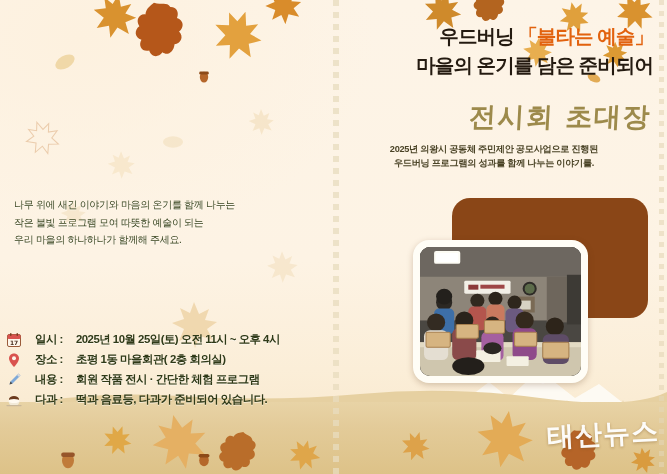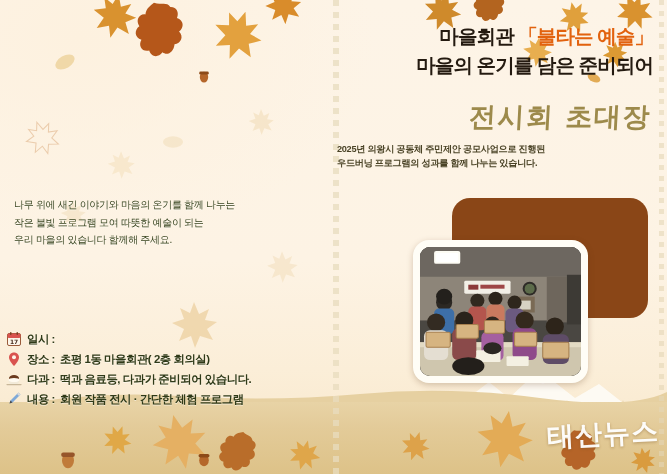--- a/index.html
+++ b/index.html
@@ -59,21 +59,21 @@
     font-size:10px;line-height:17.6px;font-weight:400;
     letter-spacing:-0.3px;
     text-shadow:0 1px 0 rgba(255,255,255,.55);
   }
   .invite-body div{white-space:nowrap;}
 
   .info-list{
     position:absolute;left:6px;top:330px;width:325px;
   }
   .info-row{
-    display:flex;align-items:flex-start;gap:5px;
+    display:flex;align-items:flex-end;gap:13px;
     margin-bottom:2px;
     color:#2f3a18;font-size:11.4px;line-height:18px;font-weight:700;
     letter-spacing:-0.45px;white-space:nowrap;
     text-shadow:0 1px 0 rgba(255,255,255,.5);
   }
   .info-row .ico{
     width:16px;height:16px;flex:0 0 16px;margin-top:1px;
     position:relative;
   }
   .info-row .ico svg{display:block;width:16px;height:16px;}
@@ -94,21 +94,21 @@
   .bracket{color:#e2620e;}
 
   .invite-title{
     position:absolute;right:16px;top:100px;width:314px;text-align:right;
     font-size:27px;line-height:34px;font-weight:800;
     color:#9d8a4b;letter-spacing:1.5px;
     font-family:"DejaVu Sans",sans-serif;
     transform:skewX(-3deg);
   }
   .invite-sub{
-    position:absolute;right:16px;top:142px;width:314px;text-align:left;
+    position:absolute;right:16px;top:142px;width:314px;text-align:center;
     font-size:9.2px;line-height:14px;font-weight:700;
     color:#4a4326;letter-spacing:-0.3px;white-space:nowrap;
   }
 
   
   .photo-backdrop{
     position:absolute;left:119px;top:198px;width:196px;height:120px;
     background:#8a4617;border-radius:18px;
   }
   .photo-frame{
@@ -334,92 +334,93 @@
     <svg viewBox="0 0 100 100">
         <path d="M50 4 L60 28 L80 18 L72 40 L96 44 L76 58 L88 80 L62 72 L52 96 L44 72 L20 82 L30 58 L6 46 L30 38 L22 16 L42 26 Z" fill="#d99b3f"></path>
       </svg>
   </div>
 
   <div id="left-panel">
 
     <div class="invite-body">
       <div>나무 위에 새긴 이야기와 마음의 온기를 함께 나누는</div>
       <div>작은 불빛 프로그램 모여 따뜻한 예술이 되는</div>
-      <div>우리 마을의 있습니다 함께해 주세요.</div>
+      <div>우리 마을의 하나하나가 함께해 주세요.</div>
     </div>
 
     <div class="info-list">
 
       <div class="info-row row-date">
         <span class="ico">
           <svg viewBox="0 0 32 32">
             <rect x="3" y="5" width="26" height="24" rx="3" fill="#fdf6ea" stroke="#9a5b3a" stroke-width="2"></rect>
             <rect x="3" y="5" width="26" height="9" rx="3" fill="#d9534f"></rect>
             <rect x="8" y="2" width="3" height="6" rx="1.5" fill="#7a3f22"></rect>
             <rect x="21" y="2" width="3" height="6" rx="1.5" fill="#7a3f22"></rect>
             <text x="16" y="26" font-size="12" font-family="DejaVu Sans" font-weight="bold" fill="#4a3020" text-anchor="middle">17</text>
           </svg>
         </span>
         <span class="lbl">일시 :</span>
+        <span class="val">2025년 10월 25일(토) 오전 11시 ~ 오후 4시</span>
       </div>
 
       <div class="info-row">
         <span class="ico">
           <svg viewBox="0 0 32 32">
             <path d="M16 3 C10 3 6 7.5 6 13 C6 20 16 30 16 30 C16 30 26 20 26 13 C26 7.5 22 3 16 3 Z" fill="#d9534f"></path>
             <circle cx="16" cy="12.5" r="4" fill="#fdf6ea"></circle>
           </svg>
         </span>
         <span class="lbl">장소 :</span>
         <span class="val">초평 1동 마을회관( 2층 회의실)</span>
+      </div>
+
+      <div class="info-row">
+        <span class="ico">
+          <svg viewBox="0 0 32 32">
+            <path d="M25 3 L29 7 L13 23 L7 25 L9 19 Z" fill="#7fa9d8"></path>
+            <path d="M25 3 L29 7 L26 10 L22 6 Z" fill="#d9d9d9"></path>
+            <path d="M9 19 L13 23 L7 25 Z" fill="#4a4a4a"></path>
+          </svg>
+        </span>
+        <span class="lbl">내용 :</span>
+        <span class="val">회원 작품 전시 · 간단한 체험 프로그램</span>
       </div>
 
       <div class="info-row">
         <span class="ico">
           <svg viewBox="0 0 32 32">
             <ellipse cx="16" cy="14" rx="10" ry="6" fill="#6b3a1d"></ellipse>
             <path d="M5 18 C5 24 10 28 16 28 C22 28 27 24 27 18 Z" fill="#f2ead8"></path>
             <ellipse cx="16" cy="18" rx="11" ry="4" fill="#fffaf0"></ellipse>
             <path d="M2 27 L30 27" stroke="#c9b89a" stroke-width="2.5" stroke-linecap="round"></path>
           </svg>
         </span>
         <span class="lbl">다과 :</span>
         <span class="val">떡과 음료등,  다과가 준비되어 있습니다.</span>
       </div>
 
-      <div class="info-row">
-        <span class="ico">
-          <svg viewBox="0 0 32 32">
-            <path d="M25 3 L29 7 L13 23 L7 25 L9 19 Z" fill="#7fa9d8"></path>
-            <path d="M25 3 L29 7 L26 10 L22 6 Z" fill="#d9d9d9"></path>
-            <path d="M9 19 L13 23 L7 25 Z" fill="#4a4a4a"></path>
-          </svg>
-        </span>
-        <span class="lbl">내용 :</span>
-        <span class="val">회원 작품 전시 · 간단한 체험 프로그램</span>
-      </div>
-
     </div>
   </div>
 
   <div class="divider"></div>
   <div class="divider-r"></div>
 
   <div id="right-panel">
 
     <div class="headline">
-      <span>마을회관 </span><span class="bracket">「</span><span class="accent">불타는 예술</span><span class="bracket">」</span>
+      <span>우드버닝 </span><span class="bracket">「</span><span class="accent">불타는 예술</span><span class="bracket">」</span>
       <span class="hl2">마을의 온기를 담은 준비되어</span>
     </div>
 
     <div class="invite-title">전시회 초대장</div>
 
     <div class="invite-sub">
       <div>2025년 의왕시 공동체 주민제안 공모사업으로 진행된</div>
-      <div>우드버닝 프로그램의 성과를 함께 나누는 있습니다.</div>
+      <div>우드버닝 프로그램의 성과를 함께 나누는 이야기를.</div>
     </div>
 
     <div class="photo-backdrop"></div>
 
     <div class="photo-frame">
       <div class="photo" title="우드버닝 체험 단체사진">
         <svg viewBox="0 0 160 130" preserveAspectRatio="none">
 
           <rect x="0" y="0" width="160" height="130" fill="#4a4742"></rect>
           <rect x="0" y="0" width="160" height="34" fill="#6d6760"></rect>

